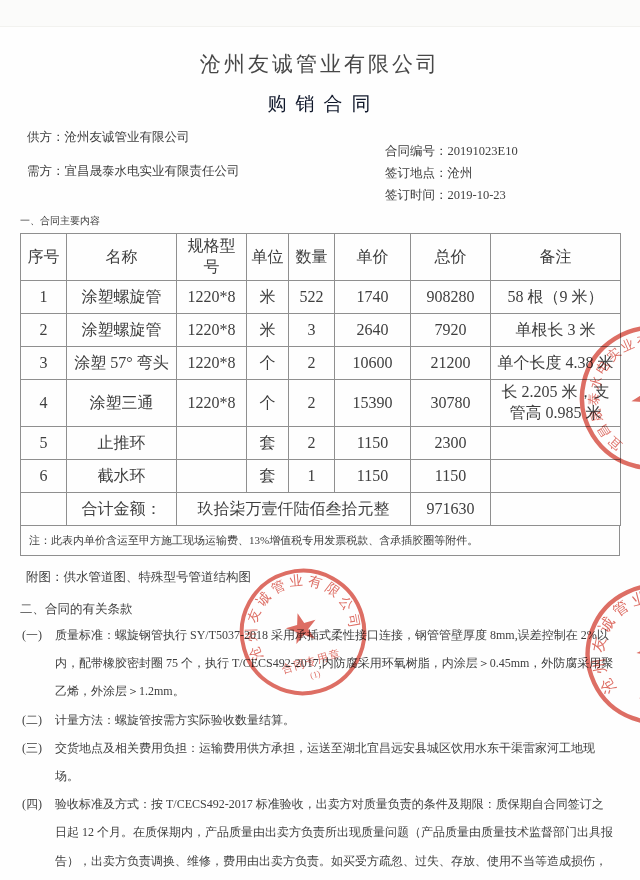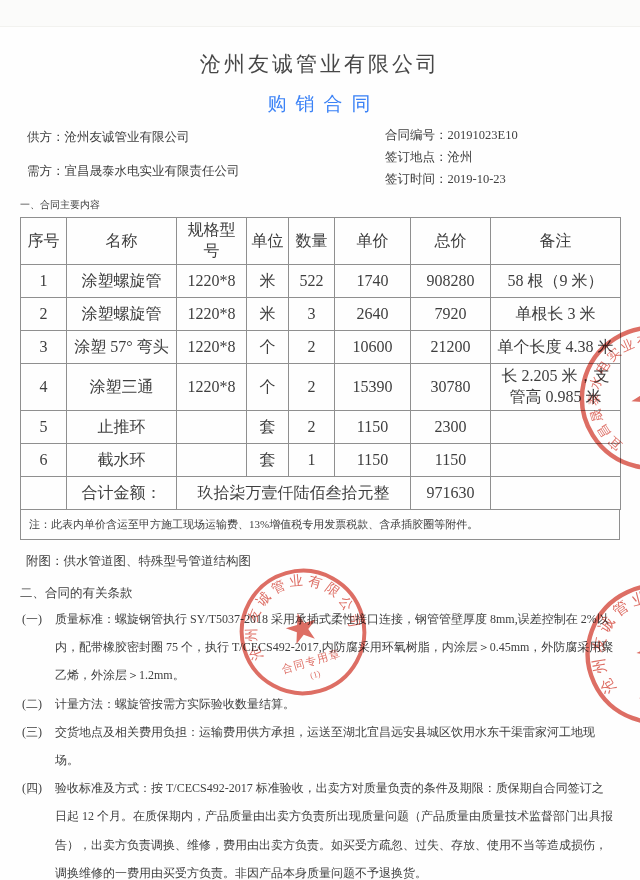--- a/index.html
+++ b/index.html
@@ -6,27 +6,27 @@
   .page {
     position:relative; width:640px; height:880px; overflow:hidden;
     background:#fefefe; font-family:"Liberation Serif", serif; color:#3e3e3e;
   }
   .scan-edge { position:absolute; top:0; left:0; width:640px; height:26px;
     background:#fbfbfa; border-bottom:1px solid #f2f2ef; }
 
   .company-title { position:relative; text-align:center; padding-top:50px;
     font-size:21px; letter-spacing:3px; color:#474747; }
   .doc-title { text-align:center; margin-top:13px; font-size:19px;
-    letter-spacing:9px; color:#3b82f6;margin-left:7px; }
+    letter-spacing:9px; color:#0f172a;margin-left:7px; }
 
   .meta { display:flex; justify-content:space-between;
     padding:10px 30px 0 27px; font-size:12.5px; }
   .meta-left .row1 { margin-top:2px; }
   .meta-left .row2 { margin-top:17px; }
-  .meta-right { width:225px; }
+  .meta-right { width:225px;margin-top:16px; }
   .meta-right div { margin-bottom:5px; }
 
   .sec-heading { margin:5px 0 0 20px; font-size:10px; }
 
   table.items {
     margin:5px 0 0 20px; width:600px; border-collapse:collapse;
     table-layout:fixed; font-size:16px; text-align:center; color:#3e3e3e;
   }
   table.items th, table.items td {
     border:1px solid #8f8f8f; font-weight:normal; padding:2px 3px;

